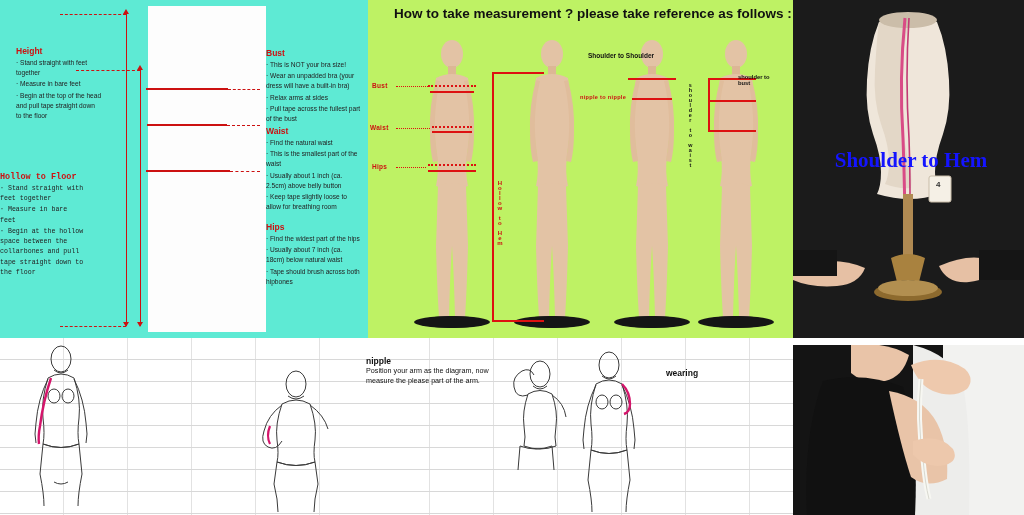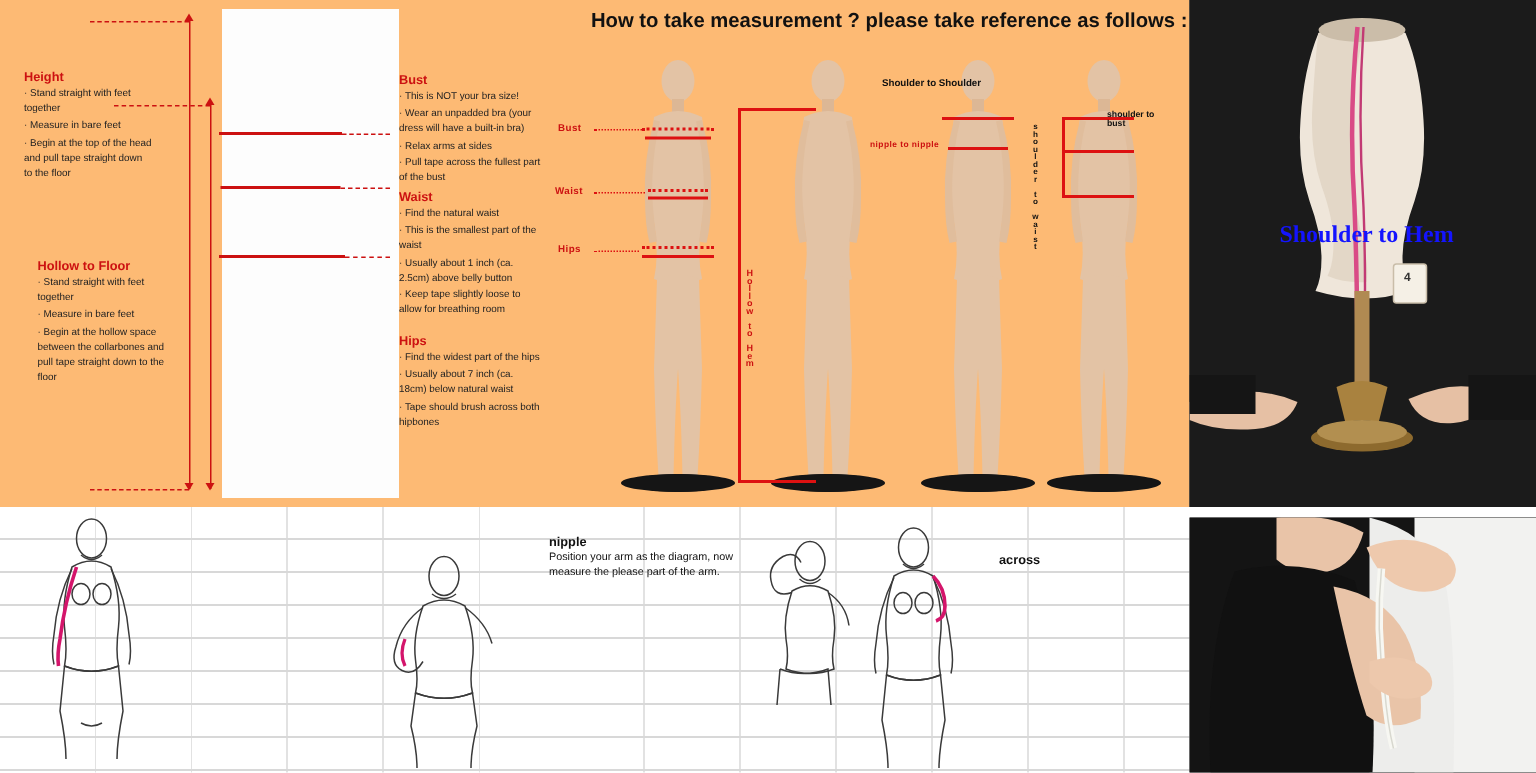--- a/index.html
+++ b/index.html
@@ -3,50 +3,50 @@
 <meta charset="utf-8">
 <style>
   html,body{margin:0;padding:0;background:#ffffff;}
   body{width:1024px;height:515px;overflow:hidden;font-family:"Liberation Sans",sans-serif;}
   .page{position:relative;width:1024px;height:515px;background:#fff;}
 
   
   .abs{position:absolute;}
 
   
-  #panel-dress{left:0;top:0;width:368px;height:338px;background:#fdba74;}
+  #panel-dress{left:0;top:0;width:368px;height:338px;background:#5eead4;}
   .meas-label{font-size:8.5px;font-weight:bold;color:#cc1111;}
   .meas-list{font-size:6.6px;color:#222;line-height:1.55;margin:2px 0 0 0;padding:0;list-style:none;}
   .meas-list li{margin:0 0 1px 0;white-space:normal;}
   .meas-list li:before{content:"· ";}
   .blk{position:absolute;width:86px;}
 
   
   #dress-photo{left:148px;top:6px;width:118px;height:326px;}
   .dress-bg{position:absolute;inset:0;background:#fdfdfd;}
 
   
   .vline{position:absolute;width:1px;background:#cc1111;}
   .hline{position:absolute;height:1px;background:#cc1111;}
   .dash-h{position:absolute;height:0;border-top:1px dashed #cc1111;}
   .arrowhead-up{position:absolute;width:0;height:0;border-left:3px solid transparent;border-right:3px solid transparent;border-bottom:5px solid #cc1111;}
   .arrowhead-down{position:absolute;width:0;height:0;border-left:3px solid transparent;border-right:3px solid transparent;border-top:5px solid #cc1111;}
 
   
-  #panel-mann{left:368px;top:0;width:425px;height:338px;background:#fdba74;}
+  #panel-mann{left:368px;top:0;width:425px;height:338px;background:#bef264;}
   #mann-title{position:absolute;left:26px;top:6px;font-size:13.5px;font-weight:bold;color:#111;}
   .mann{position:absolute;top:30px;width:92px;height:300px;}
   .mann-base{position:absolute;left:50%;transform:translateX(-50%);bottom:2px;width:76px;height:12px;border-radius:50%;background:#151515;}
   .lbl-red{position:absolute;font-size:6.5px;font-weight:bold;color:#cc1111;letter-spacing:.3px;}
   .lbl-dark{position:absolute;font-size:6.5px;font-weight:bold;color:#111;}
   .vert-text{writing-mode:vertical-rl;text-orientation:upright;letter-spacing:-1px;line-height:.8;}
 
   
   #panel-form{left:793px;top:0;width:231px;height:338px;background:#0d0d0d;}
-  #shoulder-hem-title{position:absolute;left:6px;top:148px;width:224px;text-align:center;font-size:16px;font-weight:bold;color:#1414ff;font-family:"Liberation Serif",serif;}
+  #shoulder-hem-title{position:absolute;left:6px;top:148px;width:224px;text-align:center;font-size:21px;font-weight:bold;color:#1414ff;font-family:"Liberation Serif",serif;}
 
   
   #strip{position:absolute;left:0;top:338px;width:1024px;height:177px;background:#ffffff;}
   .ruled{position:absolute;top:0;height:177px;background:
      repeating-linear-gradient(to bottom,transparent 0 21px,#d8d8d8 21px 22px),
      repeating-linear-gradient(to right,transparent 0 63px,#e2e2e2 63px 64px);}
   .note-title{font-size:8.5px;font-weight:bold;color:#111;}
   .note-body{font-size:7.2px;color:#111;line-height:1.45;}
 
   
@@ -120,21 +120,21 @@
 
     <div class="blk" style="left:16px;top:46px;">
       <div class="meas-label">Height</div>
       <ul class="meas-list">
         <li>Stand straight with feet together</li>
         <li>Measure in bare feet</li>
         <li>Begin at the top of the head and pull tape straight down to the floor</li>
       </ul>
     </div>
 
-    <div class="blk" style="left:25px;top:172px;">
+    <div class="blk" style="left:0;top:172px;font-family:Liberation Mono, monospace;">
       <div class="meas-label">Hollow to Floor</div>
       <ul class="meas-list">
         <li>Stand straight with feet together</li>
         <li>Measure in bare feet</li>
         <li>Begin at the hollow space between the collarbones and pull tape straight down to the floor</li>
       </ul>
     </div>
 
     <div class="blk" style="left:266px;top:48px;width:96px;">
       <div class="meas-label">Bust</div>
@@ -344,21 +344,21 @@
           <path d="M56 37 q10 20 12 44 q2 12 0 20"></path>
           <path d="M25 102 q18 7 36 0 l3 30 q-4 20 -4 32 M25 102 l-3 30 q4 20 4 32"></path>
           <ellipse cx="36" cy="54" rx="6" ry="7"></ellipse>
           <ellipse cx="50" cy="54" rx="6" ry="7"></ellipse>
         </g>
         <path d="M56 36 q8 8 8 20 q0 8 -6 10" stroke="#d4156b" stroke-width="2.4" fill="none"></path>
       </svg>
     </div>
 
     <div class="abs" style="left:666px;top:30px;width:122px;">
-      <div class="note-title">across</div>
+      <div class="note-title">wearing</div>
     </div>
   </div>
 
   <div id="panel-video">
     <svg width="231" height="170" viewBox="0 0 231 170">
       <rect width="231" height="170" fill="#141414"></rect>
 
       <path d="M150 0 h81 v170 h-81 z" fill="#f2f2f0"></path>
       <path d="M120 0 q40 10 50 40 q8 40 6 130 h-56 z" fill="#ededeb"></path>
 

